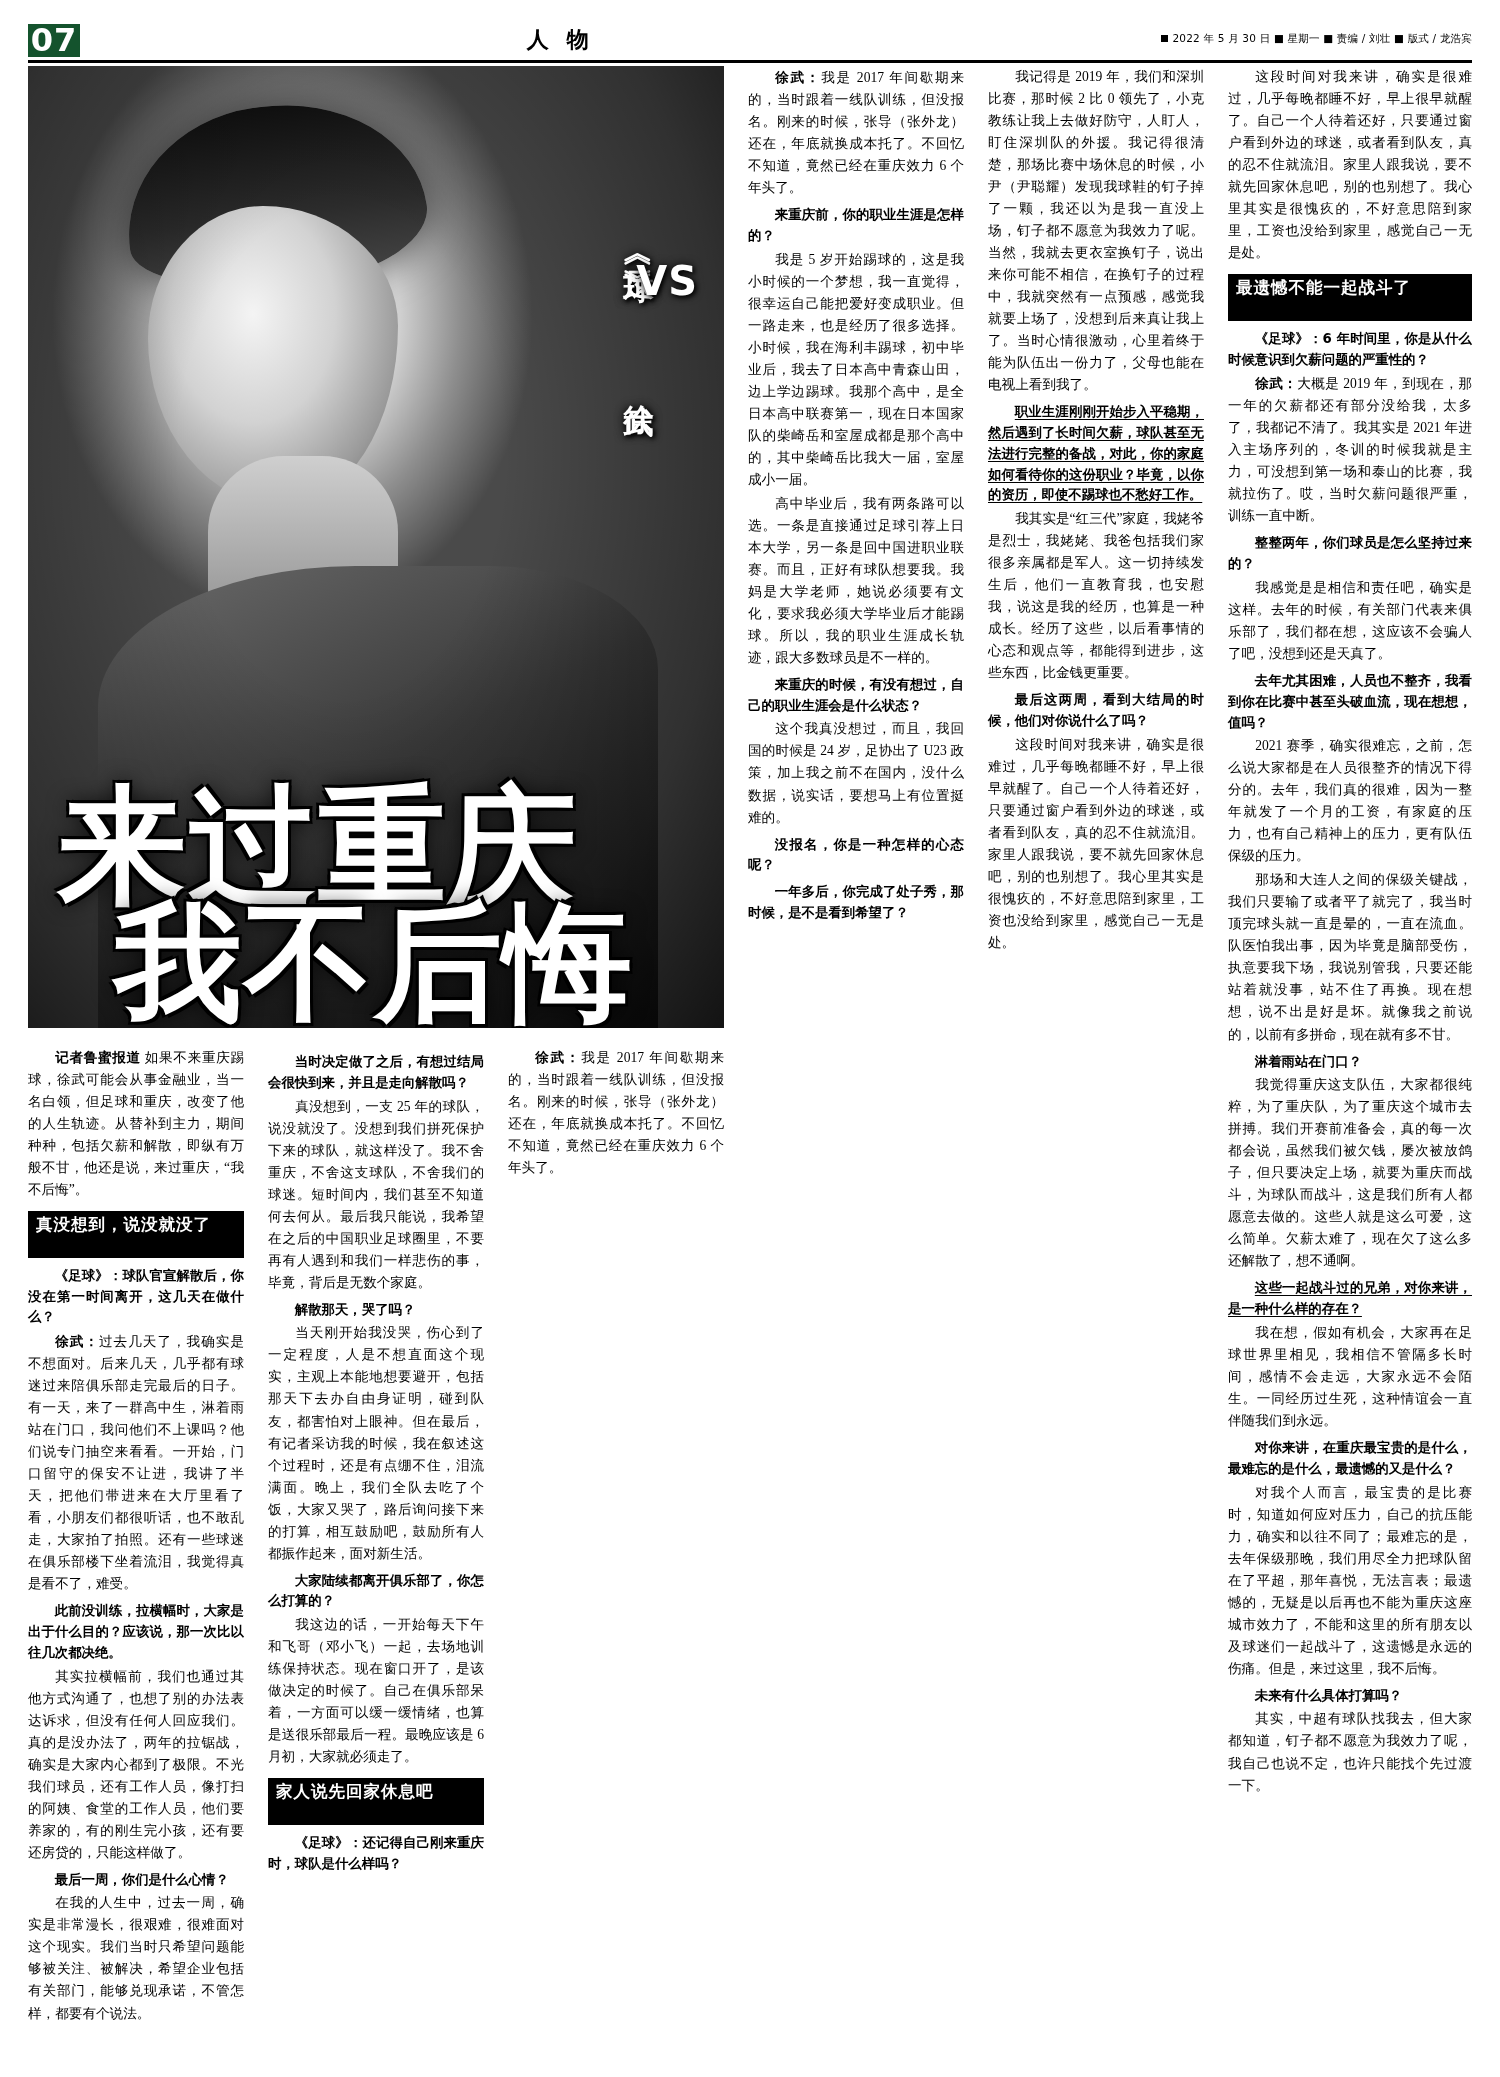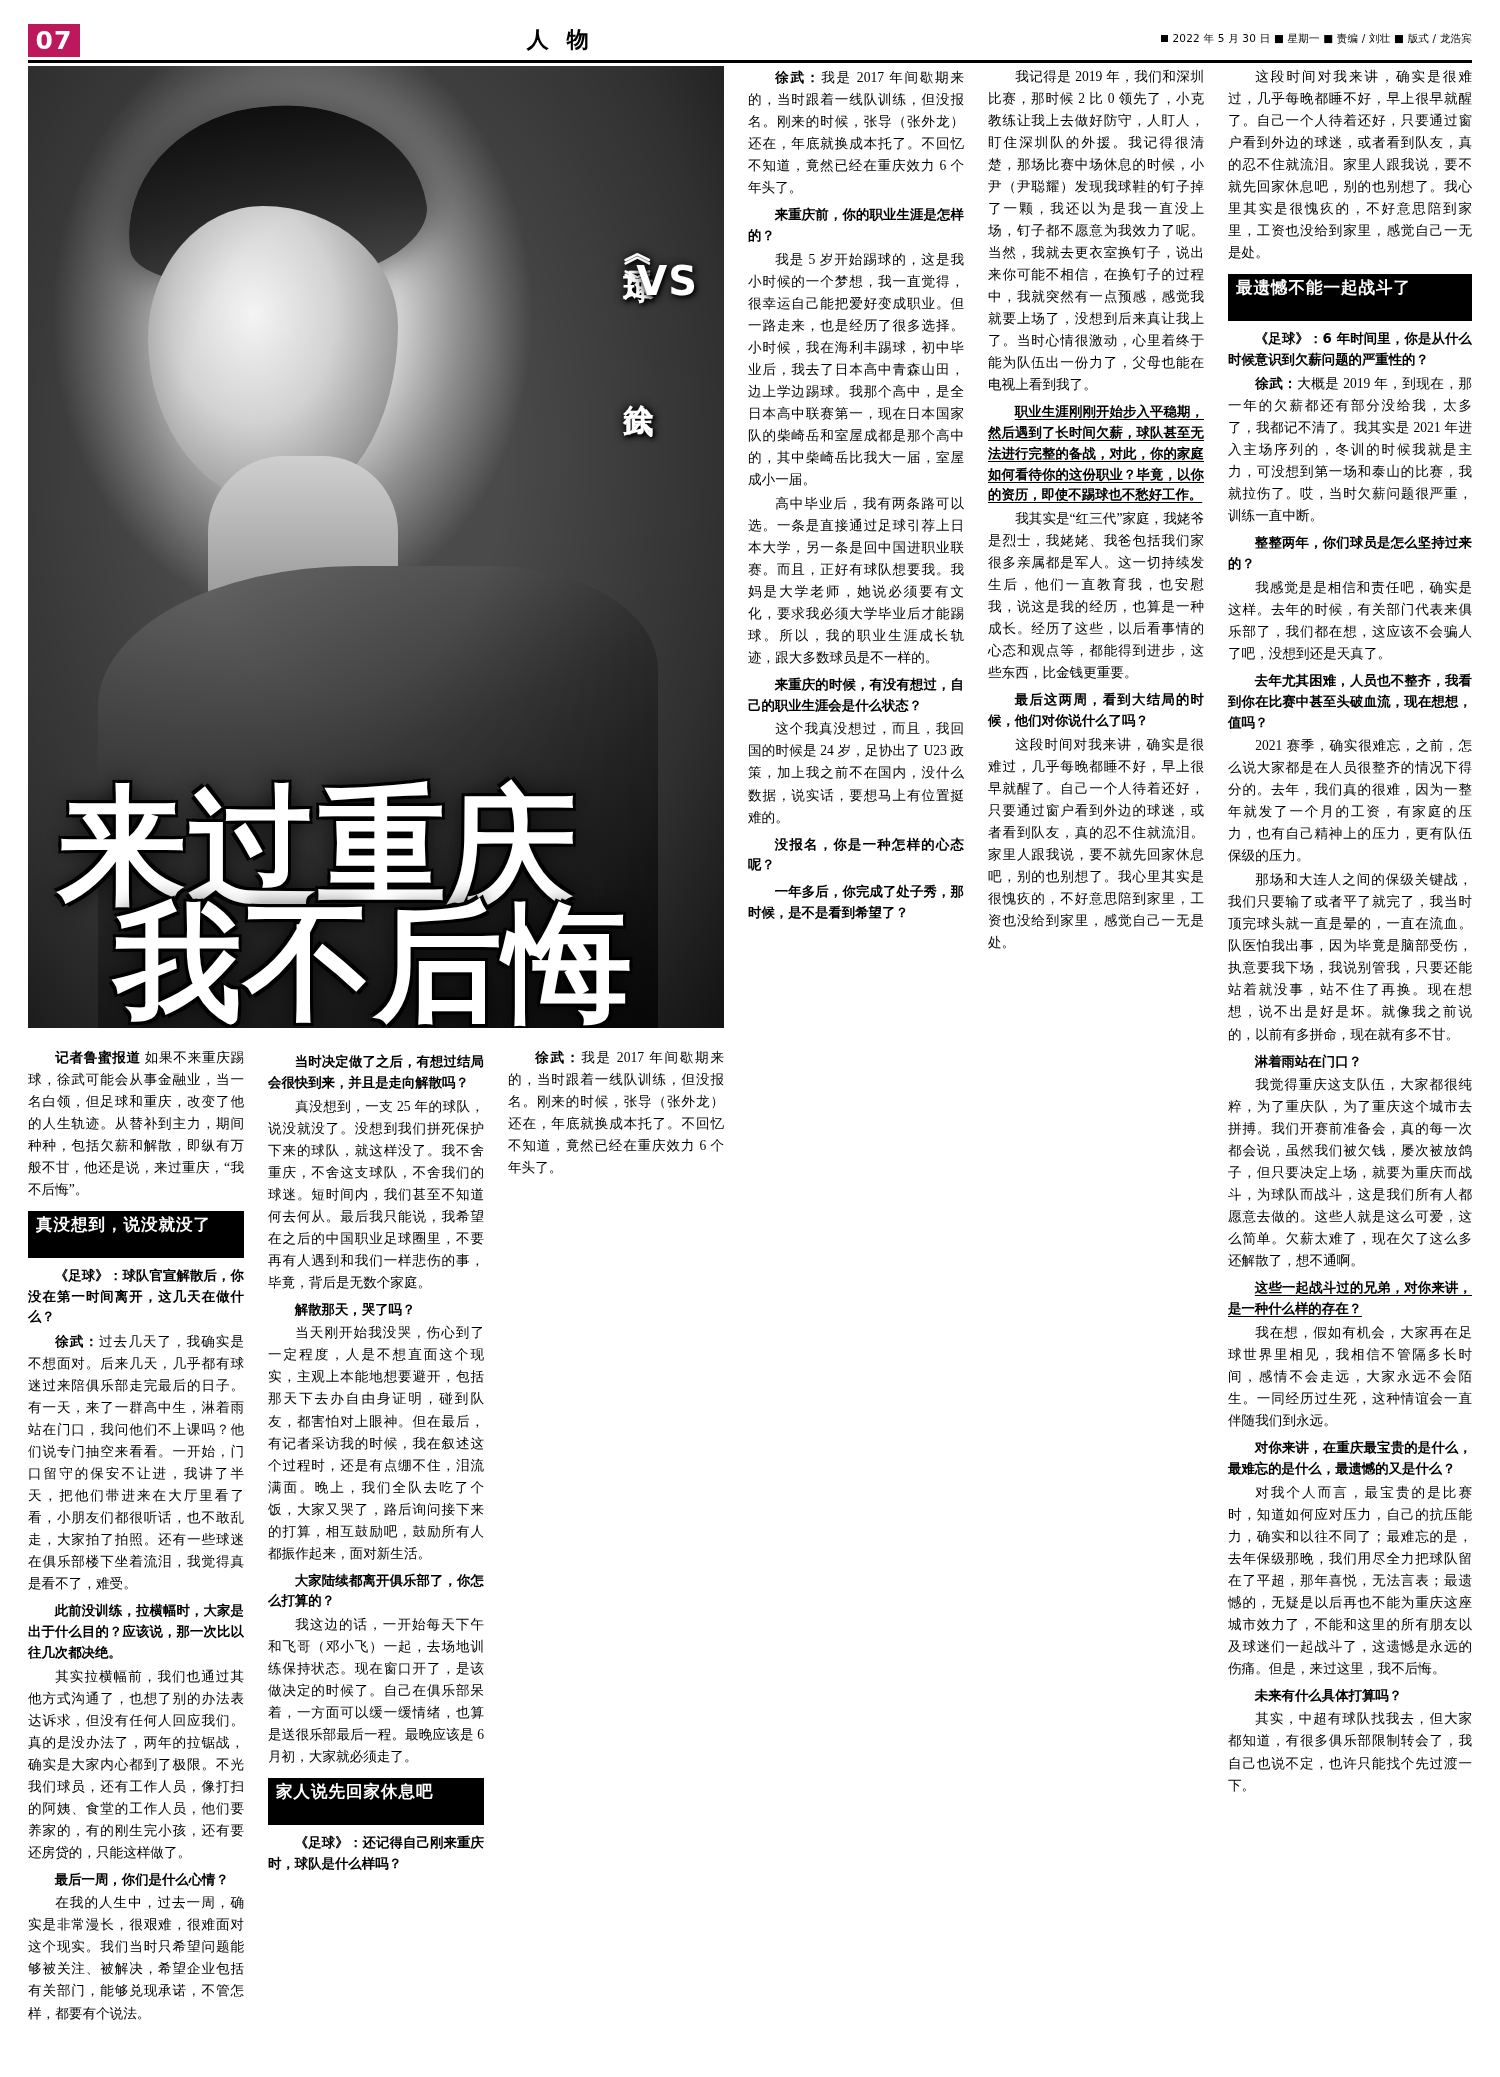--- a/index.html
+++ b/index.html
@@ -27,25 +27,25 @@
   .masthead {
     position: absolute;
     left: 28px; top: 20px;
     width: 1444px;
     height: 40px;
     border-bottom: 3px solid #000;
     display: flex;
     align-items: center;
   }
   .page-num {
-    background: #be185d;
+    background: #14532d;
     color: #fff;
     font-family: "DejaVu Sans", sans-serif;
     font-weight: bold;
-    font-size: 25px;
+    font-size: 32px;
     width: 52px;
     height: 33px;
     line-height: 33px;
     text-align: center;
     letter-spacing: 1px;
   }
   .masthead-title {
     flex: 1;
     text-align: center;
     font-family: Liberation Sans, sans-serif;
@@ -335,16 +335,16 @@
     <div class="qa-q">淋着雨站在门口？</div>
     <p>我觉得重庆这支队伍，大家都很纯粹，为了重庆队，为了重庆这个城市去拼搏。我们开赛前准备会，真的每一次都会说，虽然我们被欠钱，屡次被放鸽子，但只要决定上场，就要为重庆而战斗，为球队而战斗，这是我们所有人都愿意去做的。这些人就是这么可爱，这么简单。欠薪太难了，现在欠了这么多还解散了，想不通啊。</p>
 
     <div class="qa-q underline">这些一起战斗过的兄弟，对你来讲，是一种什么样的存在？</div>
     <p>我在想，假如有机会，大家再在足球世界里相见，我相信不管隔多长时间，感情不会走远，大家永远不会陌生。一同经历过生死，这种情谊会一直伴随我们到永远。</p>
 
     <div class="qa-q">对你来讲，在重庆最宝贵的是什么，最难忘的是什么，最遗憾的又是什么？</div>
     <p>对我个人而言，最宝贵的是比赛时，知道如何应对压力，自己的抗压能力，确实和以往不同了；最难忘的是，去年保级那晚，我们用尽全力把球队留在了平超，那年喜悦，无法言表；最遗憾的，无疑是以后再也不能为重庆这座城市效力了，不能和这里的所有朋友以及球迷们一起战斗了，这遗憾是永远的伤痛。但是，来过这里，我不后悔。</p>
 
     <div class="qa-q">未来有什么具体打算吗？</div>
-    <p>其实，中超有球队找我去，但大家都知道，有很多俱乐部限制转会了，我自己也说不定，也许只能找个先过渡一下。</p>
+    <p>其实，中超有球队找我去，但大家都知道，钉子都不愿意为我效力了呢，我自己也说不定，也许只能找个先过渡一下。</p>
   </div>
 
 </div>
 
 </body></html>

